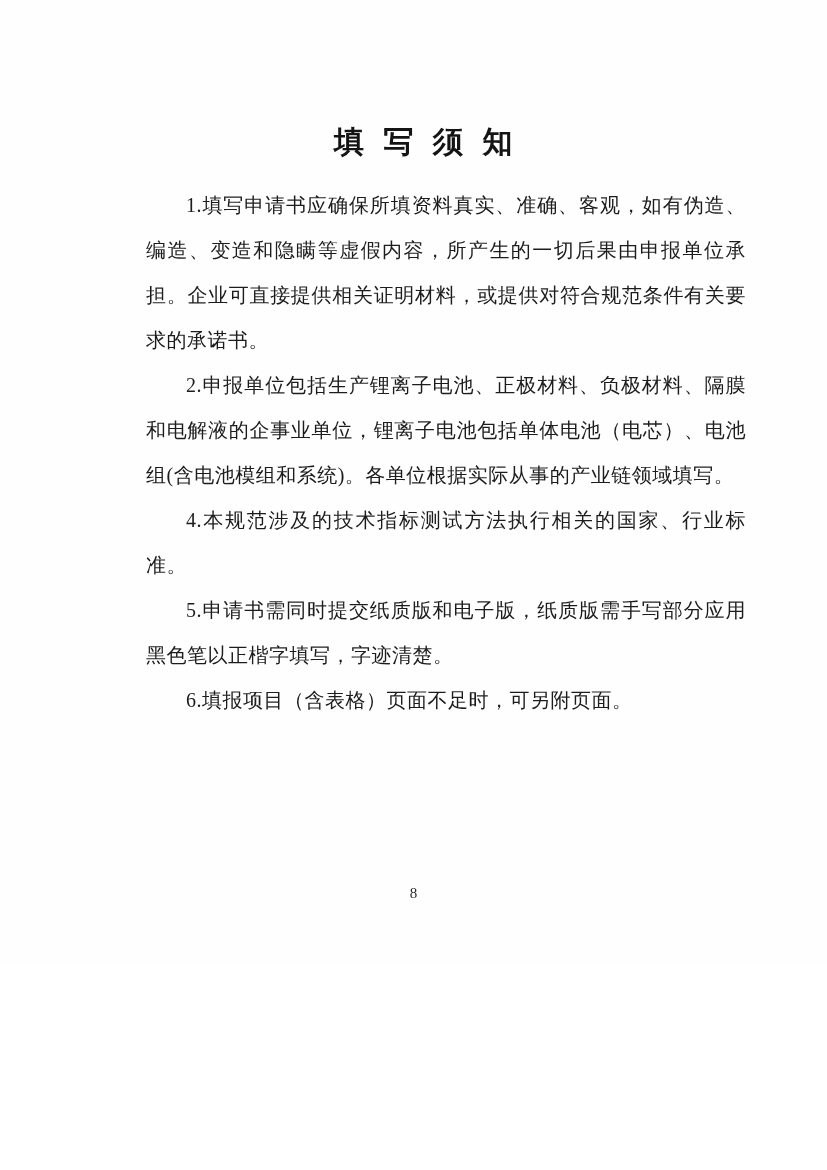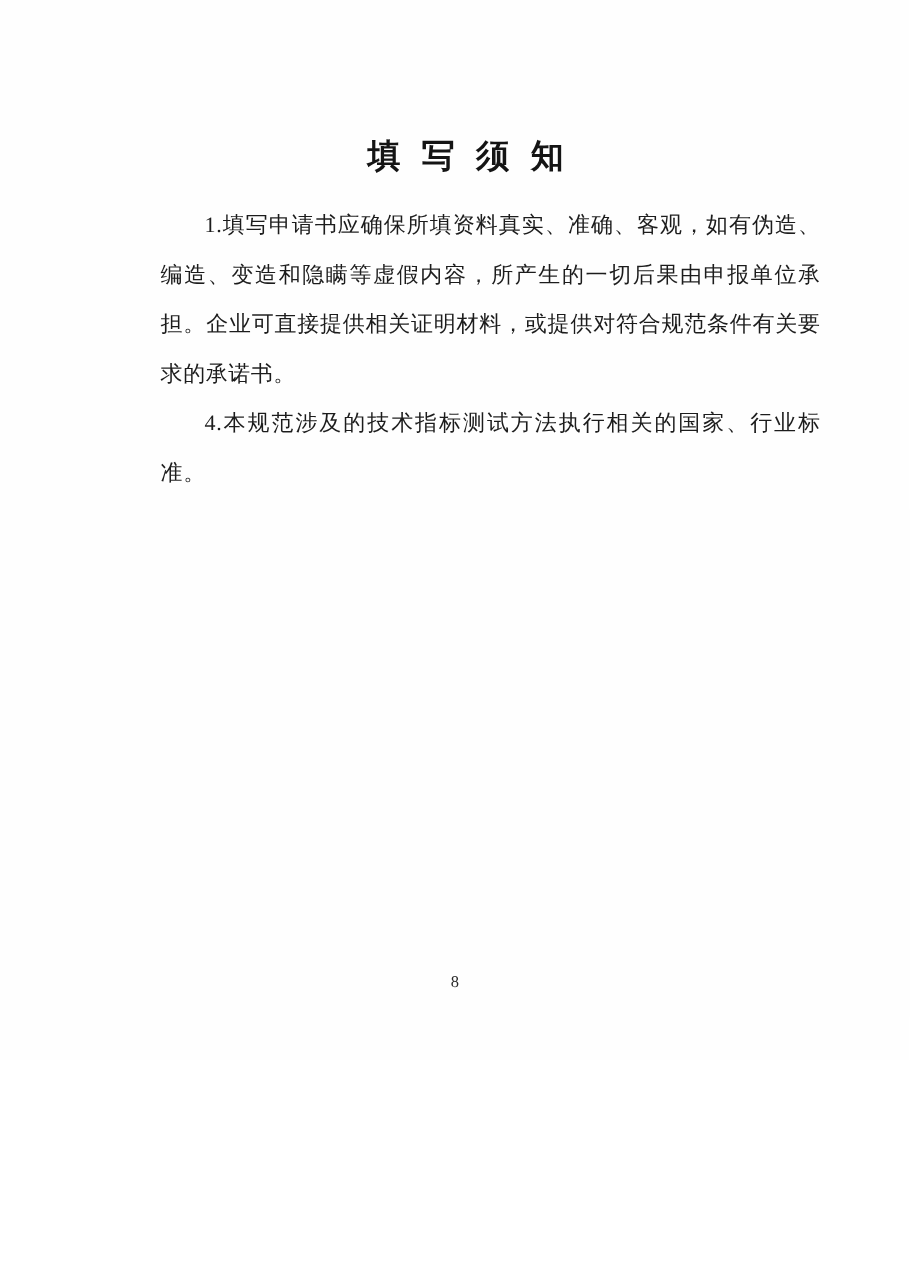--- a/index.html
+++ b/index.html
@@ -59,18 +59,21 @@
 </style>
 </head>
 <body>
 
 <div class="page">
 
   <h1 class="doc-title">填写须知</h1>
 
   <div class="doc-body">
     <p>1.填写申请书应确保所填资料真实、准确、客观，如有伪造、编造、变造和隐瞒等虚假内容，所产生的一切后果由申报单位承担。企业可直接提供相关证明材料，或提供对符合规范条件有关要求的承诺书。</p>
+    <p>2.申报单位包括生产锂离子电池、正极材料、负极材料、隔膜和电解液的企事业单位，锂离子电池包括单体电池（电芯）、电池组(含电池模组和系统)。各单位根据实际从事的产业链领域填写。</p>
     <p>4.本规范涉及的技术指标测试方法执行相关的国家、行业标准。</p>
+    <p>5.申请书需同时提交纸质版和电子版，纸质版需手写部分应用黑色笔以正楷字填写，字迹清楚。</p>
+    <p>6.填报项目（含表格）页面不足时，可另附页面。</p>
   </div>
 
   <div class="page-footer">8</div>
 
 </div>
 
 </body></html>

